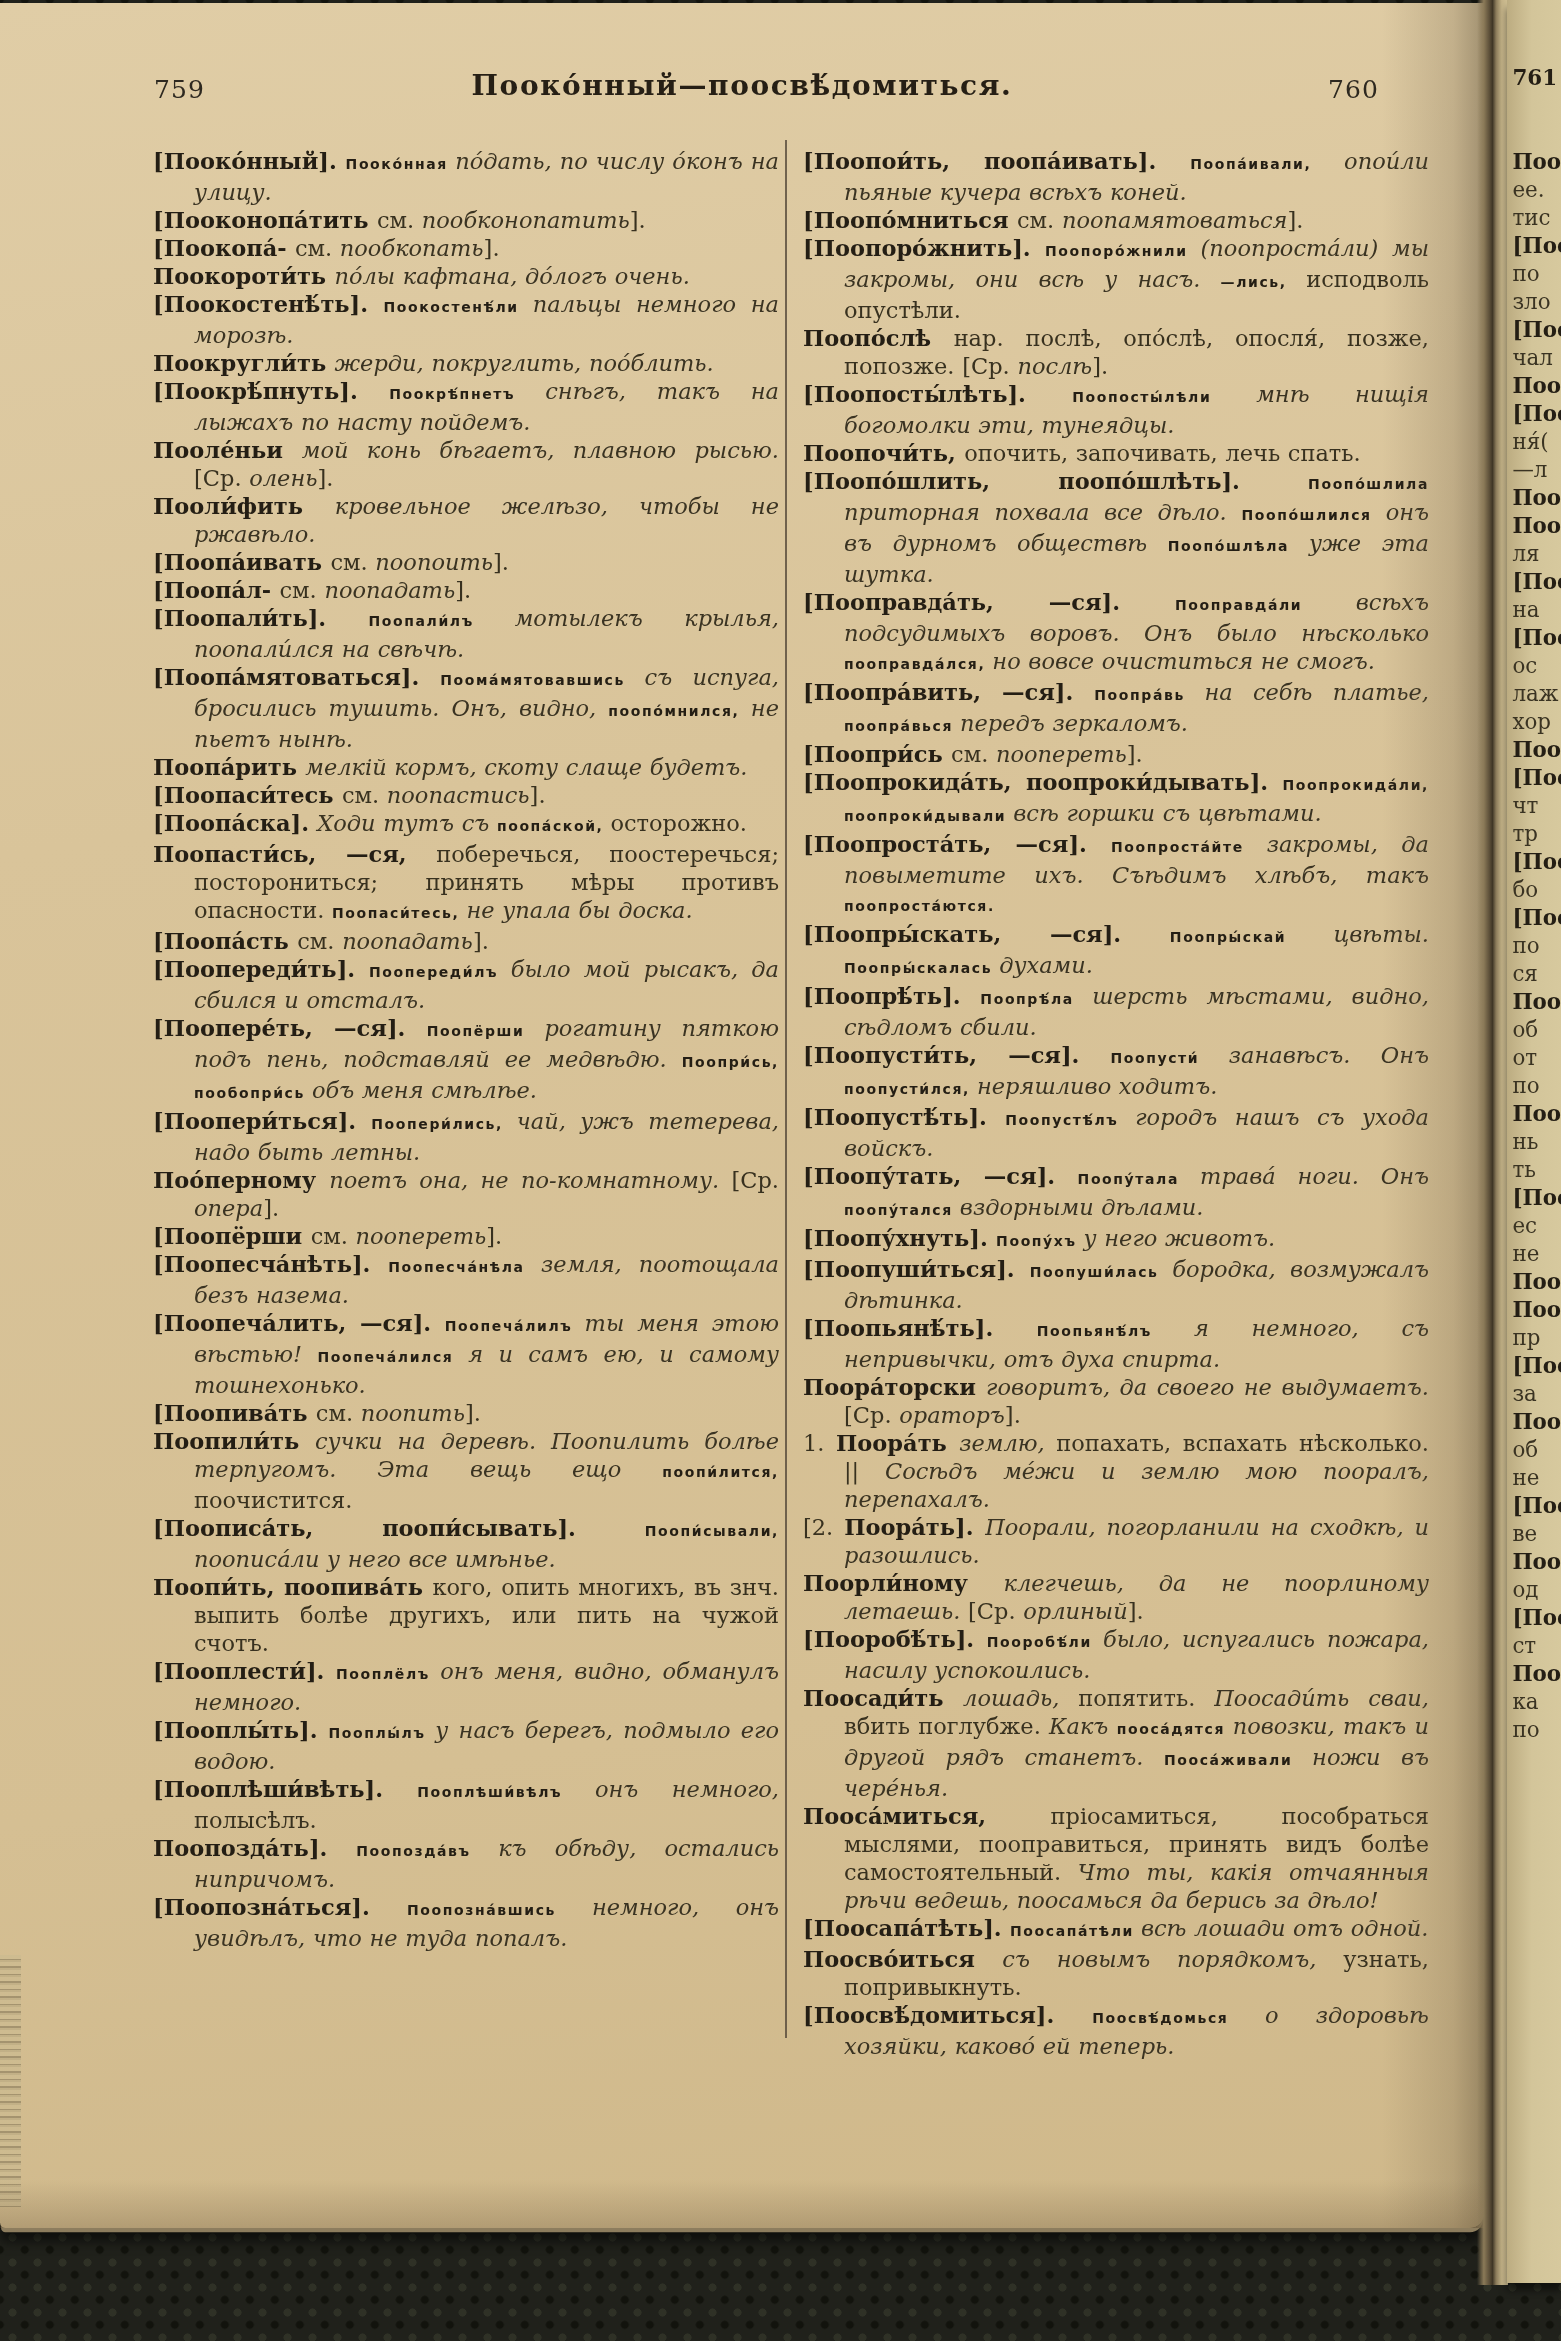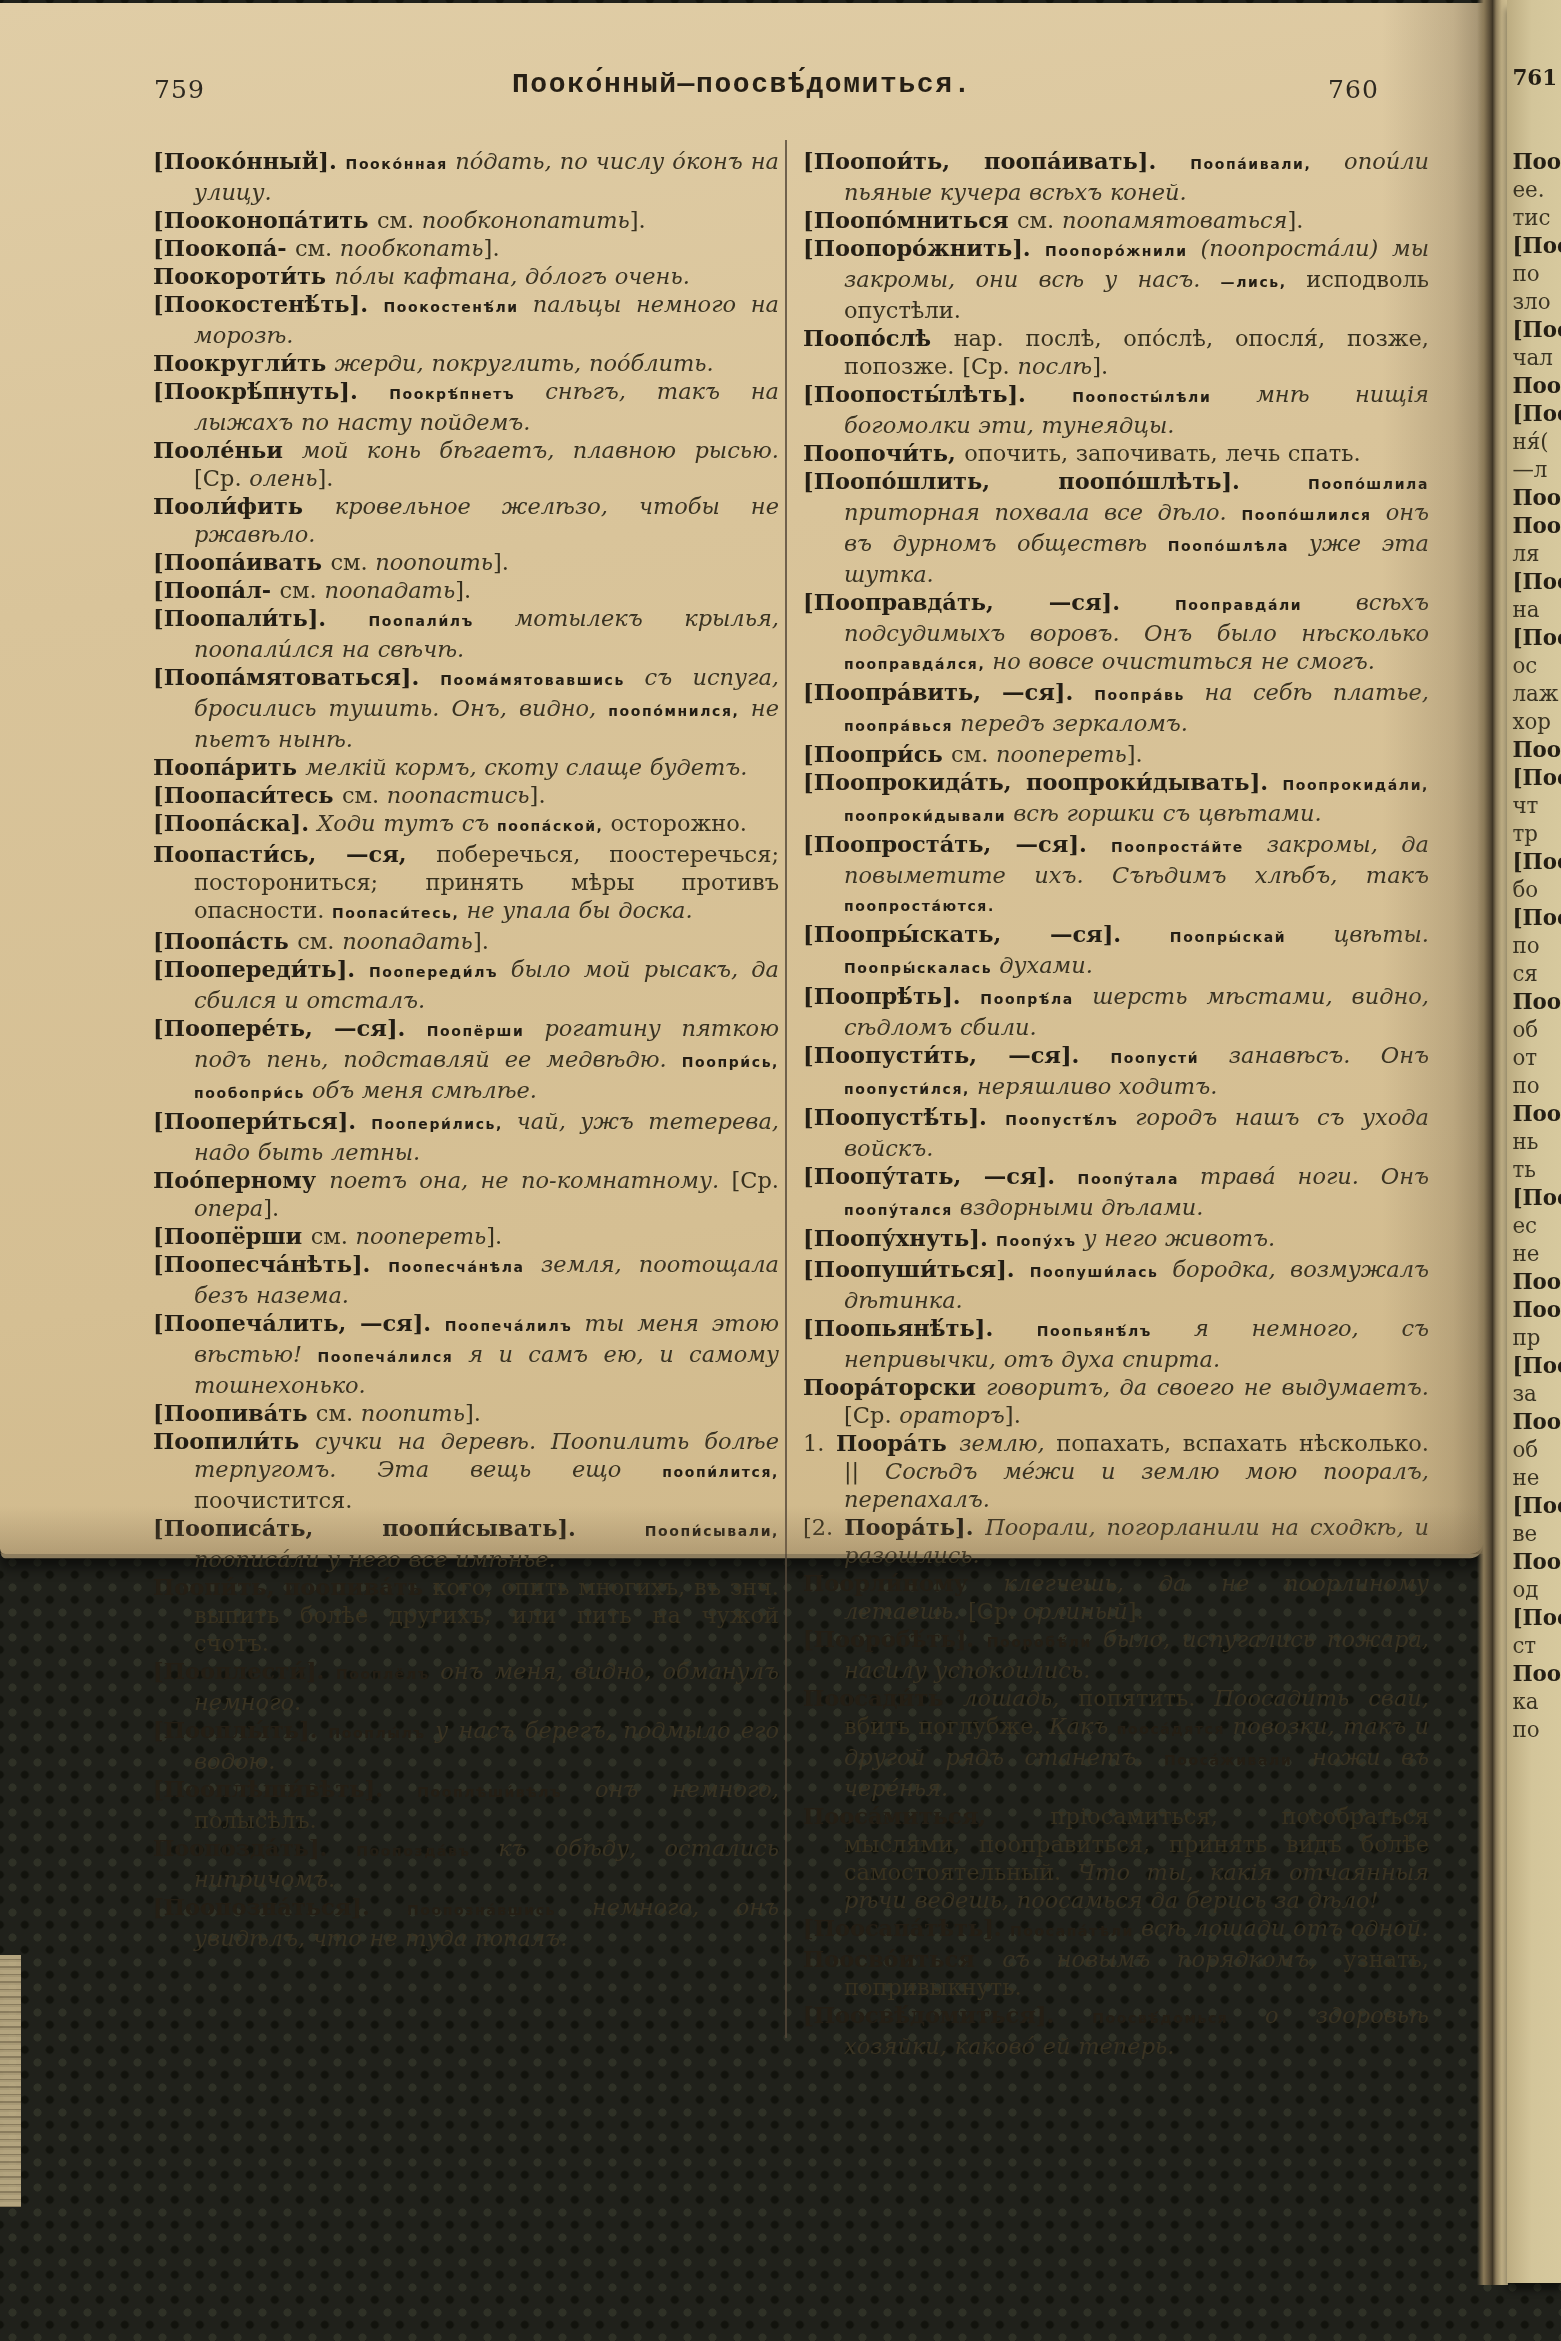--- a/index.html
+++ b/index.html
@@ -10,21 +10,21 @@
     background-color:#20211b;
     background-image:
       radial-gradient(circle at 50% 50%, #2f3126 22%, rgba(0,0,0,0) 24%),
       radial-gradient(circle at 50% 50%, #12130d 22%, rgba(0,0,0,0) 24%);
     background-size:25px 25px;
     background-position:0 0,12.3px 12.3px;
   }
 
   
   .page{
-    position:absolute;left:0;top:3.2px;width:1484px;height:1551px;
+    position:absolute;left:0;top:3.2px;width:1484px;height:2225px;
     background:linear-gradient(172deg,#e0cda6 0%,#d9c49a 35%,#d5bf93 75%,#cfb88a 100%);
     border-radius:0 0 14px 5.4px;
     box-shadow:0 5.4px 0 -1.1px #8d7d5e, 0 14px 11.8px rgba(0,0,0,.55);
   }
   .gutter-shade{
     position:absolute;right:0;top:0;width:102px;height:100%;pointer-events:none;
     background:linear-gradient(90deg,rgba(0,0,0,0) 0%,rgba(95,80,55,.22) 70%,rgba(70,58,38,.4) 100%);
   }
   .bottom-shade{
     position:absolute;left:0;bottom:0;width:100%;height:48px;pointer-events:none;
@@ -38,21 +38,21 @@
   }
 
   
   .pageno{
     position:absolute;top:72px;font-size:25px;color:#2e2920;letter-spacing:1.1px;
   }
   .pageno.left{left:154px;}
   .pageno.right{right:105px;}
   .running-title{
     position:absolute;top:66px;left:0;width:1484px;text-align:center;
-    font-size:28px;font-weight:bold;letter-spacing:1.6px;color:#261f15;font-family:Liberation Mono, monospace;
+    font-size:28px;font-weight:bold;letter-spacing:1.6px;color:#261f15;
   }
 
   
   .columns{position:absolute;left:153px;top:144px;width:1276px;}
   .col{position:absolute;top:0;width:626px;}
   .col.left{left:0;}
   .col.right{left:650px;}
   .col-divider{
     position:absolute;left:632px;top:-7.5px;width:1.6px;height:1898px;
     background:#55483a;opacity:.8;

